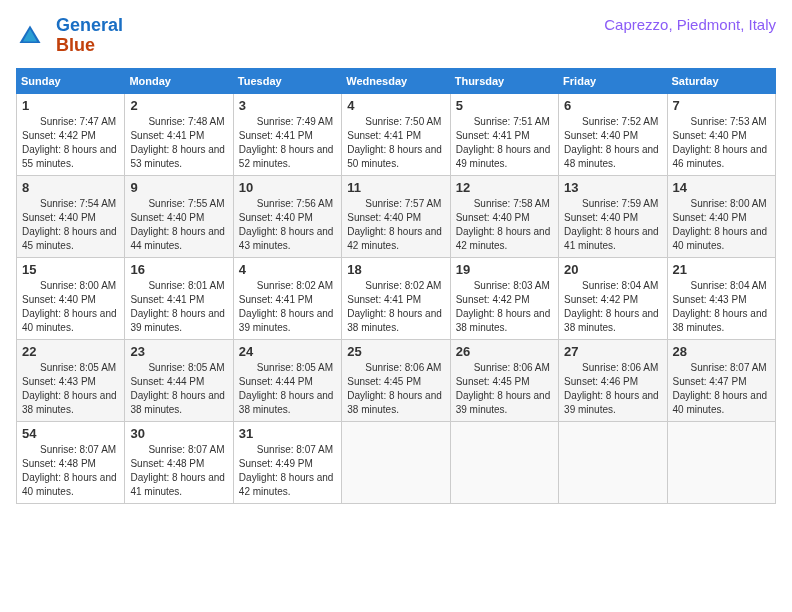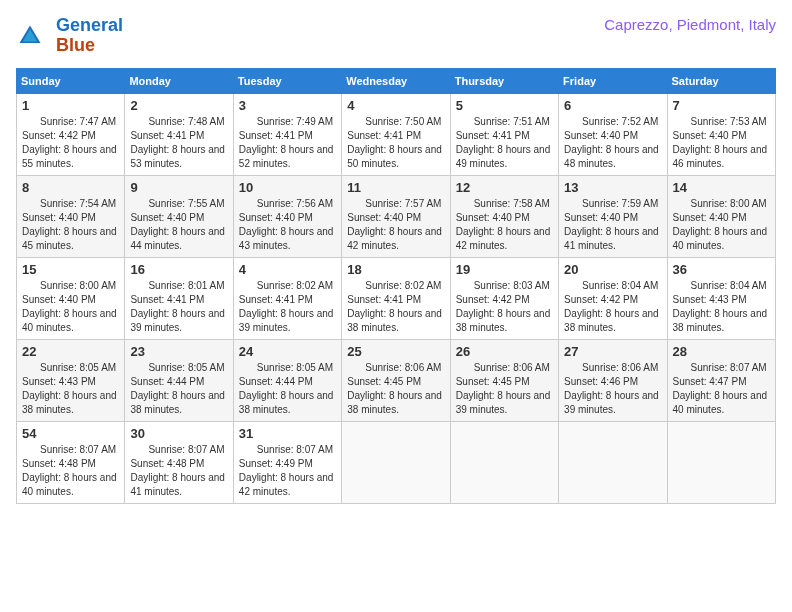--- a/index.html
+++ b/index.html
@@ -138,21 +138,21 @@
         <td><span class="day-num">13</span><span class="cell-text">Sunrise: 7:59 AM<br>Sunset: 4:40 PM<br>Daylight: 8 hours and 41 minutes.</span></td>
         <td><span class="day-num">14</span><span class="cell-text">Sunrise: 8:00 AM<br>Sunset: 4:40 PM<br>Daylight: 8 hours and 40 minutes.</span></td>
       </tr>
       <tr>
         <td><span class="day-num">15</span><span class="cell-text">Sunrise: 8:00 AM<br>Sunset: 4:40 PM<br>Daylight: 8 hours and 40 minutes.</span></td>
         <td><span class="day-num">16</span><span class="cell-text">Sunrise: 8:01 AM<br>Sunset: 4:41 PM<br>Daylight: 8 hours and 39 minutes.</span></td>
         <td><span class="day-num">4</span><span class="cell-text">Sunrise: 8:02 AM<br>Sunset: 4:41 PM<br>Daylight: 8 hours and 39 minutes.</span></td>
         <td><span class="day-num">18</span><span class="cell-text">Sunrise: 8:02 AM<br>Sunset: 4:41 PM<br>Daylight: 8 hours and 38 minutes.</span></td>
         <td><span class="day-num">19</span><span class="cell-text">Sunrise: 8:03 AM<br>Sunset: 4:42 PM<br>Daylight: 8 hours and 38 minutes.</span></td>
         <td><span class="day-num">20</span><span class="cell-text">Sunrise: 8:04 AM<br>Sunset: 4:42 PM<br>Daylight: 8 hours and 38 minutes.</span></td>
-        <td><span class="day-num">36</span><span class="cell-text">Sunrise: 8:04 AM<br>Sunset: 4:43 PM<br>Daylight: 8 hours and 38 minutes.</span></td>
+        <td><span class="day-num">21</span><span class="cell-text">Sunrise: 8:04 AM<br>Sunset: 4:43 PM<br>Daylight: 8 hours and 38 minutes.</span></td>
       </tr>
       <tr>
         <td><span class="day-num">22</span><span class="cell-text">Sunrise: 8:05 AM<br>Sunset: 4:43 PM<br>Daylight: 8 hours and 38 minutes.</span></td>
         <td><span class="day-num">23</span><span class="cell-text">Sunrise: 8:05 AM<br>Sunset: 4:44 PM<br>Daylight: 8 hours and 38 minutes.</span></td>
         <td><span class="day-num">24</span><span class="cell-text">Sunrise: 8:05 AM<br>Sunset: 4:44 PM<br>Daylight: 8 hours and 38 minutes.</span></td>
         <td><span class="day-num">25</span><span class="cell-text">Sunrise: 8:06 AM<br>Sunset: 4:45 PM<br>Daylight: 8 hours and 38 minutes.</span></td>
         <td><span class="day-num">26</span><span class="cell-text">Sunrise: 8:06 AM<br>Sunset: 4:45 PM<br>Daylight: 8 hours and 39 minutes.</span></td>
         <td><span class="day-num">27</span><span class="cell-text">Sunrise: 8:06 AM<br>Sunset: 4:46 PM<br>Daylight: 8 hours and 39 minutes.</span></td>
         <td><span class="day-num">28</span><span class="cell-text">Sunrise: 8:07 AM<br>Sunset: 4:47 PM<br>Daylight: 8 hours and 40 minutes.</span></td>
       </tr>

